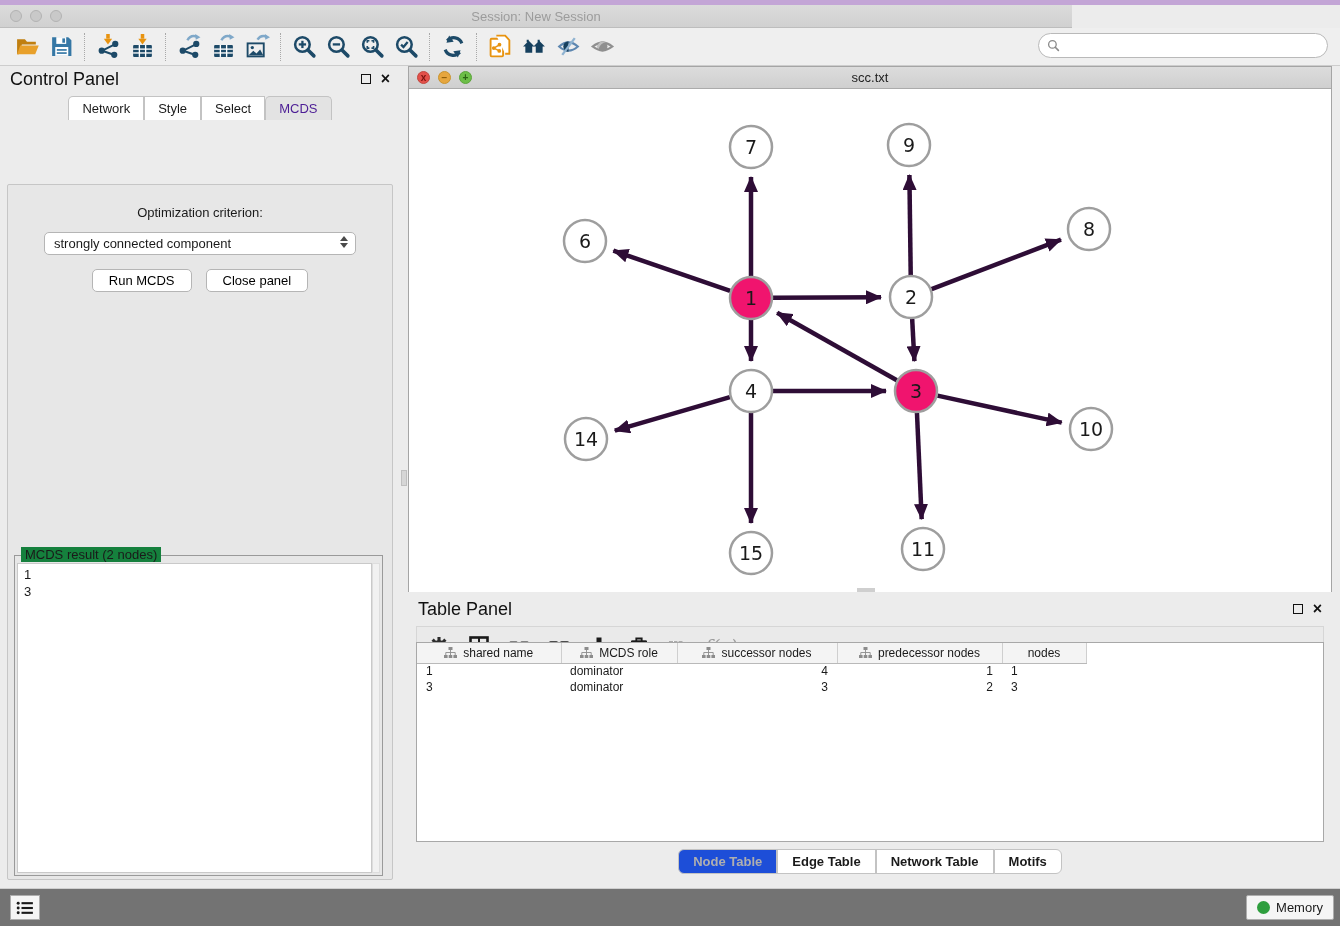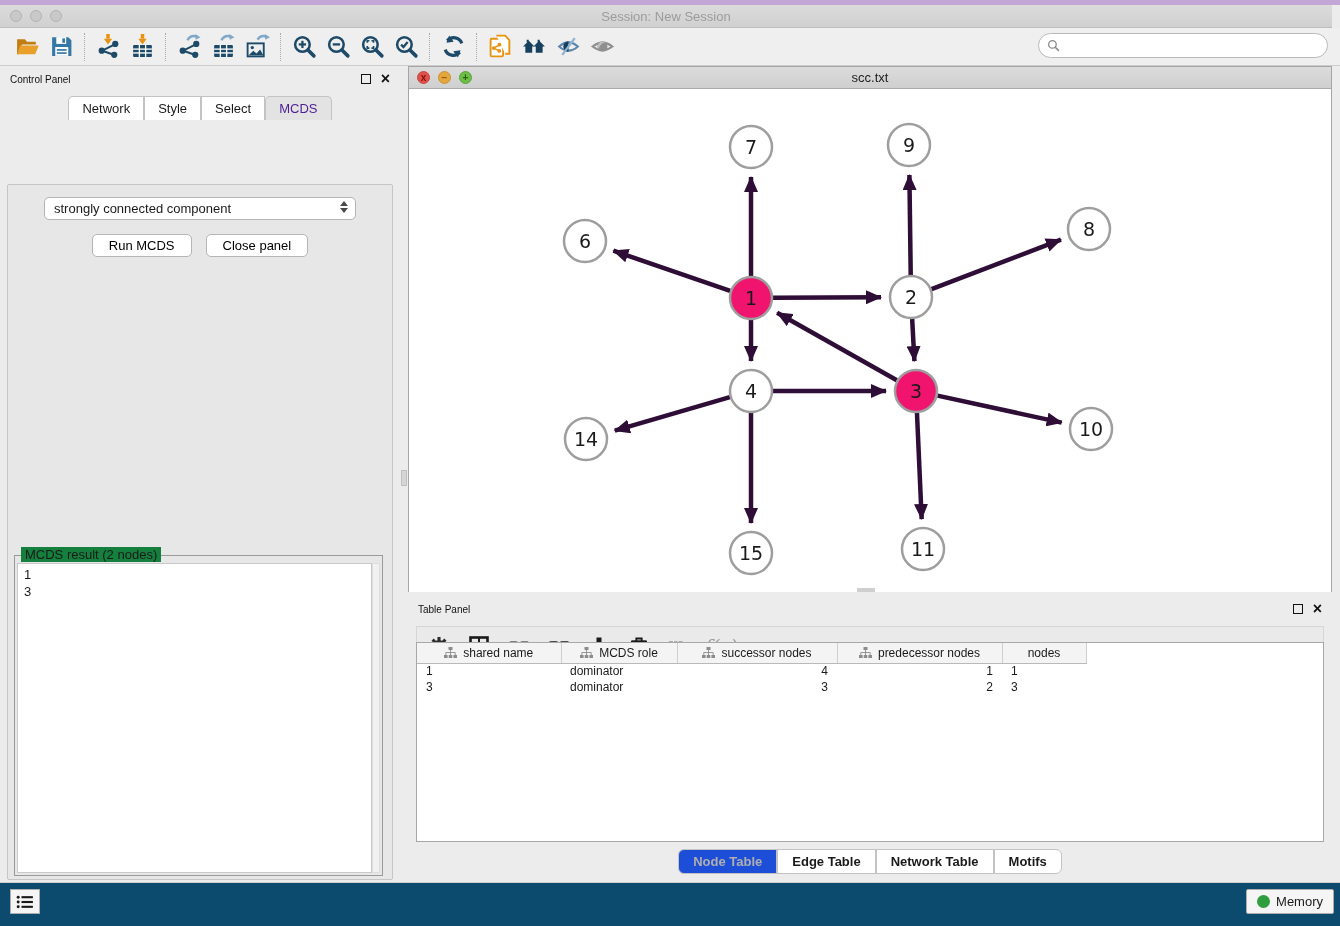--- a/index.html
+++ b/index.html
@@ -1,40 +1,40 @@
 <!DOCTYPE html>
 <html><head>
 <meta charset="utf-8">
 <style>
   * { margin:0; padding:0; box-sizing:border-box; }
   html,body { width:1340px; height:926px; overflow:hidden; }
   body { font-family:"Liberation Sans", sans-serif; background:#ECECEC; position:relative; font-size:13px; color:#1A1A1A; }
 
   
   .purple-strip { position:absolute; left:0; top:0; width:1340px; height:5px; background:#C3A5D6; }
-  .titlebar { position:absolute; left:0; top:5px; width:1332px; height:23px;
+  .titlebar { position:absolute; left:0; top:5px; width:1072px; height:23px;
               background:linear-gradient(#DBDBDB,#D0D0D0); border-bottom:1px solid #BDBDBD; }
   .traffic-inactive { position:absolute; top:5px; left:10px; display:flex; gap:8px; }
   .traffic-inactive span { width:12px; height:12px; border-radius:50%; background:#C9C9C9; border:1px solid #B3B3B3; }
   .win-title { position:absolute; left:0; right:0; top:4px; text-align:center; color:#9C9C9C; font-size:13px; }
 
   
   .toolbar { position:absolute; left:0; top:28px; width:1340px; height:38px; background:#EFEFEF;
              border-bottom:1px solid #CDCDCD; display:flex; align-items:center; padding-left:10px; }
   .tb-btn { width:34px; height:30px; display:flex; align-items:center; justify-content:center; cursor:pointer; }
   .tb-btn svg { width:25px; height:25px; }
   .tb-sep { width:1px; height:28px; margin:0 6px; border-left:1px dotted #A9A9A9; }
   .search-wrap { position:absolute; right:12px; top:5px; width:290px; height:25px; background:#fff;
                  border:1px solid #B9B9B9; border-radius:13px; display:flex; align-items:center; padding:0 8px; }
   .search-wrap input { border:none; outline:none; flex:1; font-size:12px; background:transparent; margin-left:5px; font-family:"Liberation Sans",sans-serif; }
 
   
   .control-panel { position:absolute; left:0; top:66px; width:400px; height:822px; background:#ECECEC; }
   .panel-header { height:26px; display:flex; align-items:center; padding:0 10px; }
-  .panel-header .ph-title { flex:1; font-size:10px; color:#111; }
+  .panel-header .ph-title { flex:1; font-size:18px; color:#111; }
   .float-ico { width:10px; height:10px; border:1.6px solid #111; margin-right:10px; cursor:pointer; }
   .close-ico { font-size:16px; font-weight:bold; color:#111; line-height:10px; cursor:pointer; }
 
   .tabs-row { display:flex; justify-content:center; position:relative; z-index:2; margin-top:4px; }
   .tab { padding:4px 13px; background:#FFFFFF; border:1px solid #C3C3C3; border-bottom:none;
          font-size:13px; cursor:pointer; }
   .tab:first-child { border-radius:5px 0 0 0; }
   .tab:last-child { border-radius:0 5px 0 0; }
   .tab.sel { background:#E3E3E3; color:#4c1d95; border-radius:5px 5px 0 0; }
   .cp-body { position:absolute; left:7px; right:7px; top:118px; bottom:8px; background:#E7E7E7;
@@ -90,21 +90,21 @@
   .nodetable th.nofill { border-right:none; background:#fff; border-bottom:1px solid #fff; }
   .nodetable td { height:16px; padding:0 9px; }
   .td-r { text-align:right; }
   .tp-tabs { position:absolute; left:0; right:0; bottom:14px; display:flex; justify-content:center; }
   .tp-tab { padding:4px 14px; background:#fff; border:1px solid #C3C3C3; font-size:13px; font-weight:bold; cursor:pointer; }
   .tp-tab:first-child { border-radius:6px 0 0 6px; }
   .tp-tab:last-child { border-radius:0 6px 6px 0; }
   .tp-tab.sel { background:#1d4ed8; color:#AFAFAF; }
 
   
-  .statusbar { position:absolute; left:0; bottom:0; width:1340px; height:44px; background:#0c4a6e;
+  .statusbar { position:absolute; left:0; bottom:0; width:1340px; height:38px; background:#737373;
                border-top:1px solid #CFCFCF; }
   .list-btn { position:absolute; left:10px; top:6px; width:30px; height:25px; background:#F5F5F5;
               border:1px solid #ADADAD; display:flex; align-items:center; justify-content:center; cursor:pointer; }
   .memory-btn { position:absolute; right:6px; top:6px; height:25px; background:#F5F5F5; border:1px solid #ADADAD;
                 border-radius:2px; display:flex; align-items:center; gap:6px; padding:0 10px; font-size:13px; cursor:pointer; }
   .mem-dot { width:13px; height:13px; border-radius:50%; background:#2E9E3E; }
 
   .org-ico { width:13px; height:12px; display:inline-block; }
 </style>
 </head>
@@ -294,20 +294,21 @@
     <span class="float-ico"></span>
     <span class="close-ico">×</span>
   </div>
   <div class="tabs-row">
     <div class="tab">Network</div>
     <div class="tab">Style</div>
     <div class="tab">Select</div>
     <div class="tab sel">MCDS</div>
   </div>
   <div class="cp-body">
+    <div class="opt-label">Optimization criterion:</div>
     <div class="select-box">
       <span>strongly connected component</span>
       <span class="stepper">
           <i class="up"></i>
           <i class="dn"></i>
         </span>
     </div>
     <div class="btn-row">
       <button class="aq-btn">Run MCDS</button>
       <button class="aq-btn">Close panel</button>

